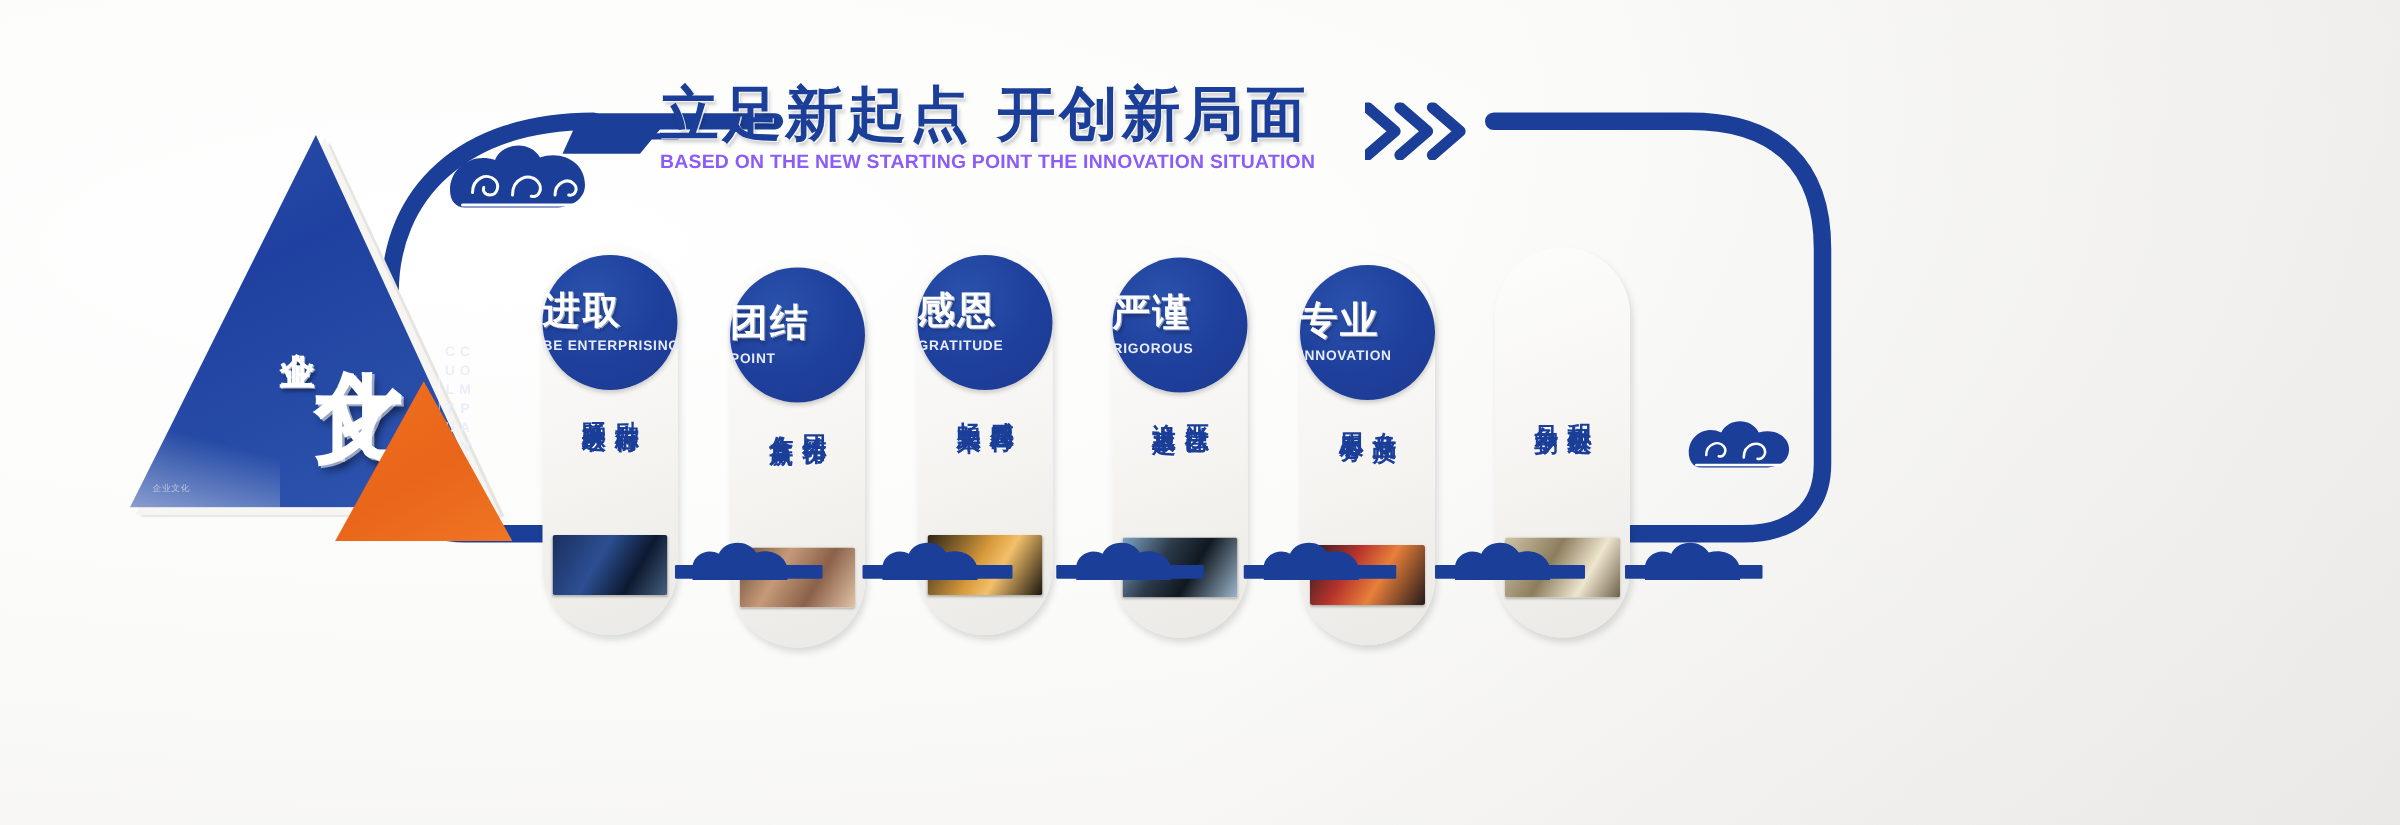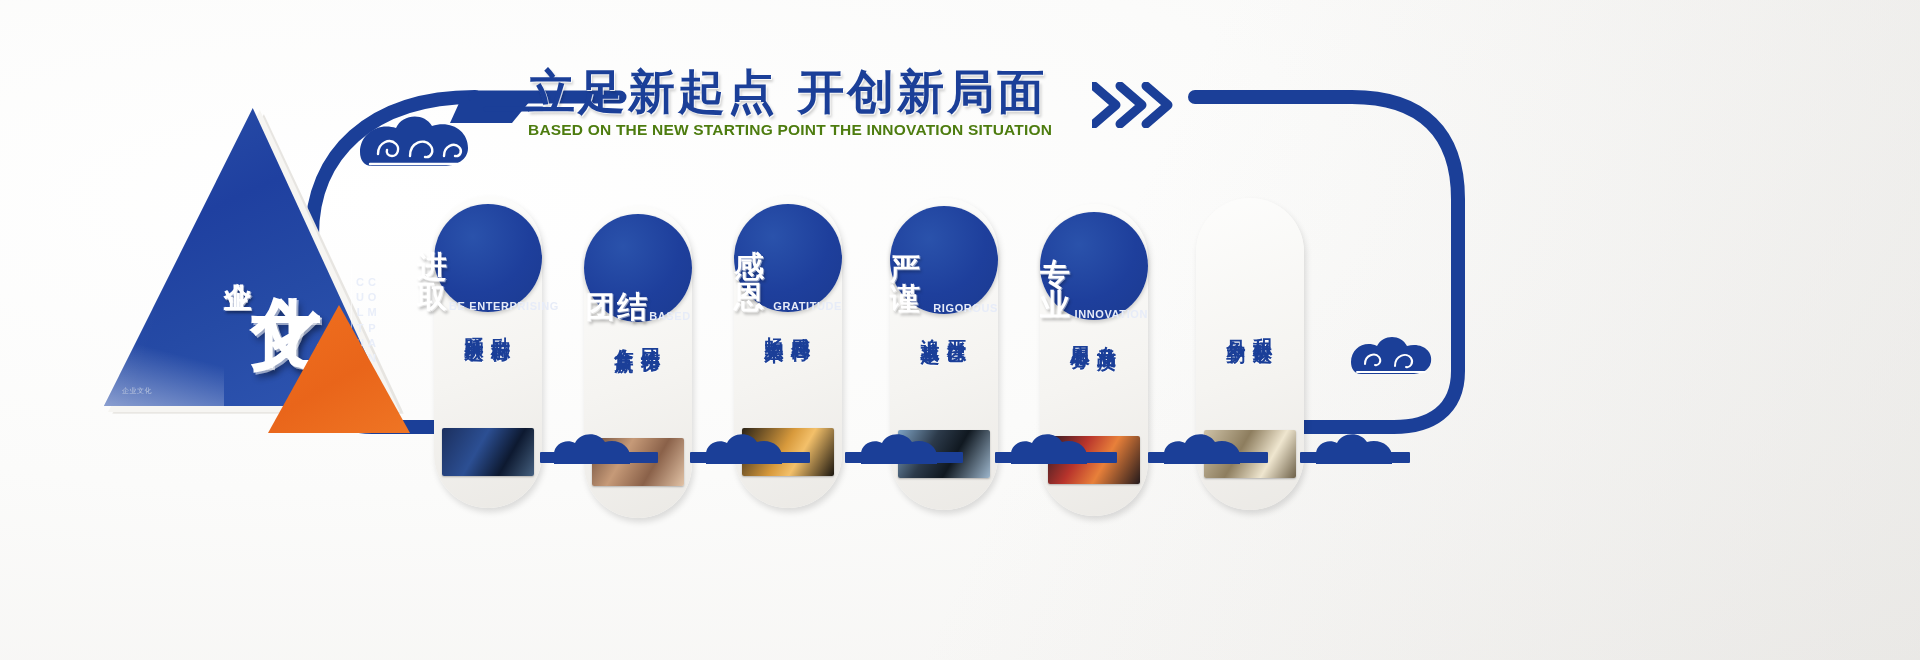--- a/index.html
+++ b/index.html
@@ -107,39 +107,39 @@
   #headline{
     position:absolute;left:528px;top:68px;width:560px;text-align:left;
   }
   #headline .zh{
     font-size:47px;font-weight:700;color:#1b3f98;letter-spacing:3px;
     line-height:1.0;white-space:nowrap;
     text-shadow:1px 1px 0 rgba(255,255,255,.8), 2px 3px 3px rgba(0,0,0,.18);
   }
   #headline .en{
     margin-top:6px;
-    font-size:15.5px;font-weight:700;color:#4d7c0f;letter-spacing:.2px;
+    font-size:15.5px;font-weight:700;color:#8b5cf6;letter-spacing:.2px;
     white-space:nowrap;
     text-shadow:0 1px 0 rgba(255,255,255,.75);
   }
 
   
   #cards{position:absolute;left:0;top:0;width:1920px;height:660px;}
   .card{
     position:absolute;top:196px;width:108px;height:312px;
     background:linear-gradient(160deg,#fdfdfc 0%,#f5f4f1 55%,#ebe9e5 100%);
     border-radius:54px 54px 54px 54px;
     box-shadow:2px 4px 6px rgba(0,0,0,.13);
   }
   .card .disc{
     position:absolute;left:50%;top:8px;transform:translateX(-50%);
     width:108px;height:108px;border-radius:50%;
     background:radial-gradient(circle at 36% 30%,#2a52ab 0%,#1e3f9c 55%,#1b3a90 100%);
     box-shadow:0 2px 4px rgba(0,0,0,.20);
-    display:flex;flex-direction:row;align-items:flex-end;justify-content:center;
+    display:flex;flex-direction:column;align-items:flex-start;justify-content:center;
   }
   .card .disc .t{
     font-size:30px;font-weight:700;color:#fff;letter-spacing:2px;line-height:1;
     text-shadow:1px 1px 0 rgba(255,255,255,.5), 2px 3px 3px rgba(0,0,0,.25);
   }
   .card .disc .s{
     margin-top:7px;font-size:11px;font-weight:700;color:#e7ecf8;letter-spacing:.6px;
     white-space:nowrap;
   }
   .card .slogan{
@@ -255,21 +255,21 @@
         <span class="cn">励志前行</span>
         <span class="cn">踊跃进取</span>
       </div>
       <div class="photo">
         <i style="background: linear-gradient(120deg, rgb(27, 47, 94) 0%, rgb(44, 79, 147) 40%, rgb(13, 25, 48) 70%, rgb(69, 96, 127) 100%);"></i>
       </div>
     </div>
     <div class="card" style="left: 584px; top: 206px;">
       <div class="disc">
         <div class="t cn">团结</div>
-        <div class="s">BASED</div>
+        <div class="s">POINT</div>
       </div>
       <div class="slogan">
         <span class="cn">团结协作</span>
         <span class="cn">合作共赢</span>
       </div>
       <div class="photo">
         <i style="background: linear-gradient(120deg, rgb(107, 75, 58) 0%, rgb(198, 154, 120) 35%, rgb(138, 97, 73) 65%, rgb(226, 195, 166) 100%);"></i>
       </div>
     </div>
     <div class="card" style="left: 734px; top: 196px;">

